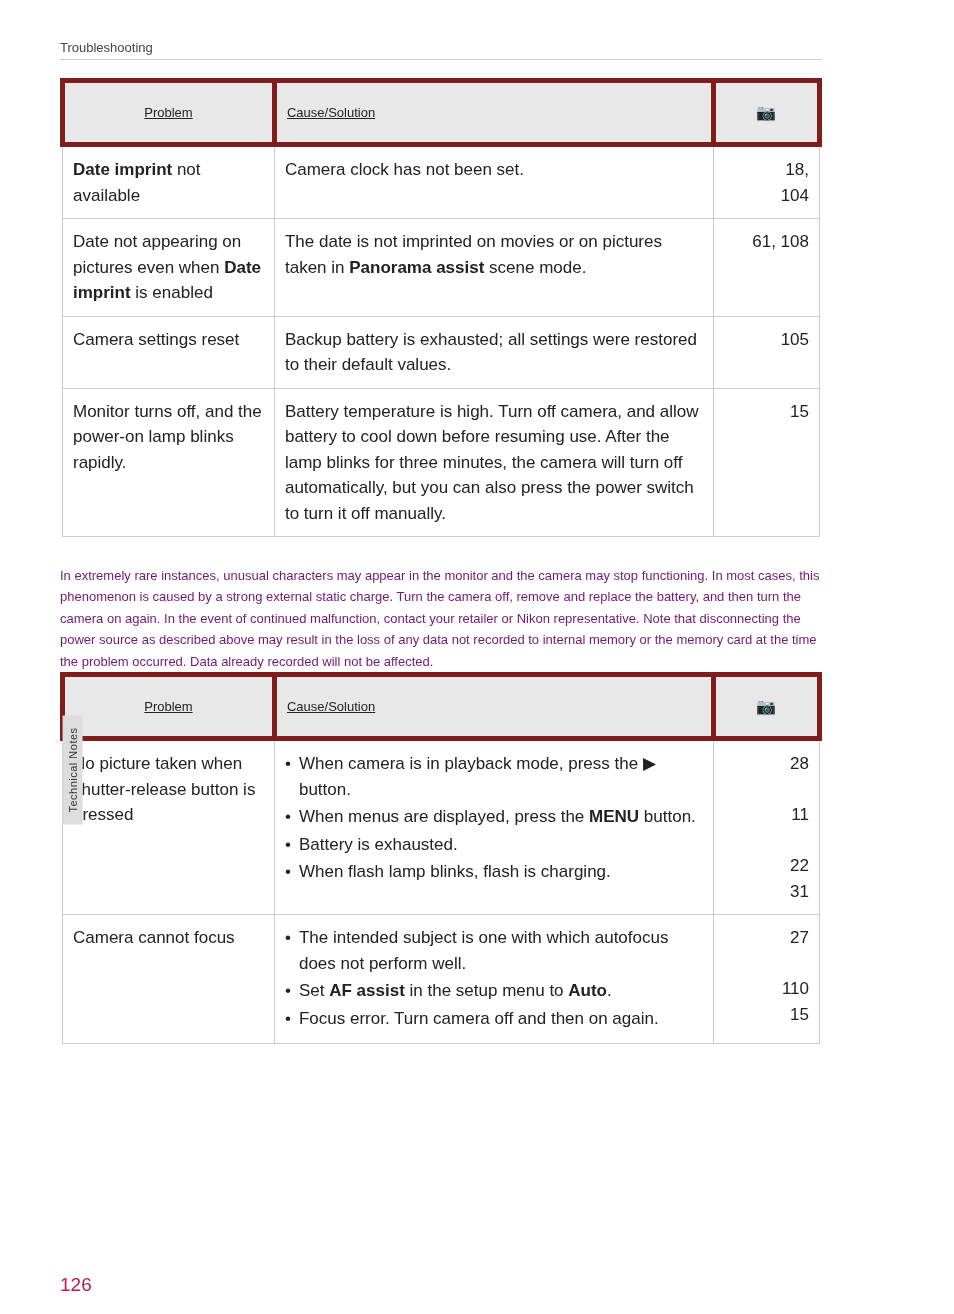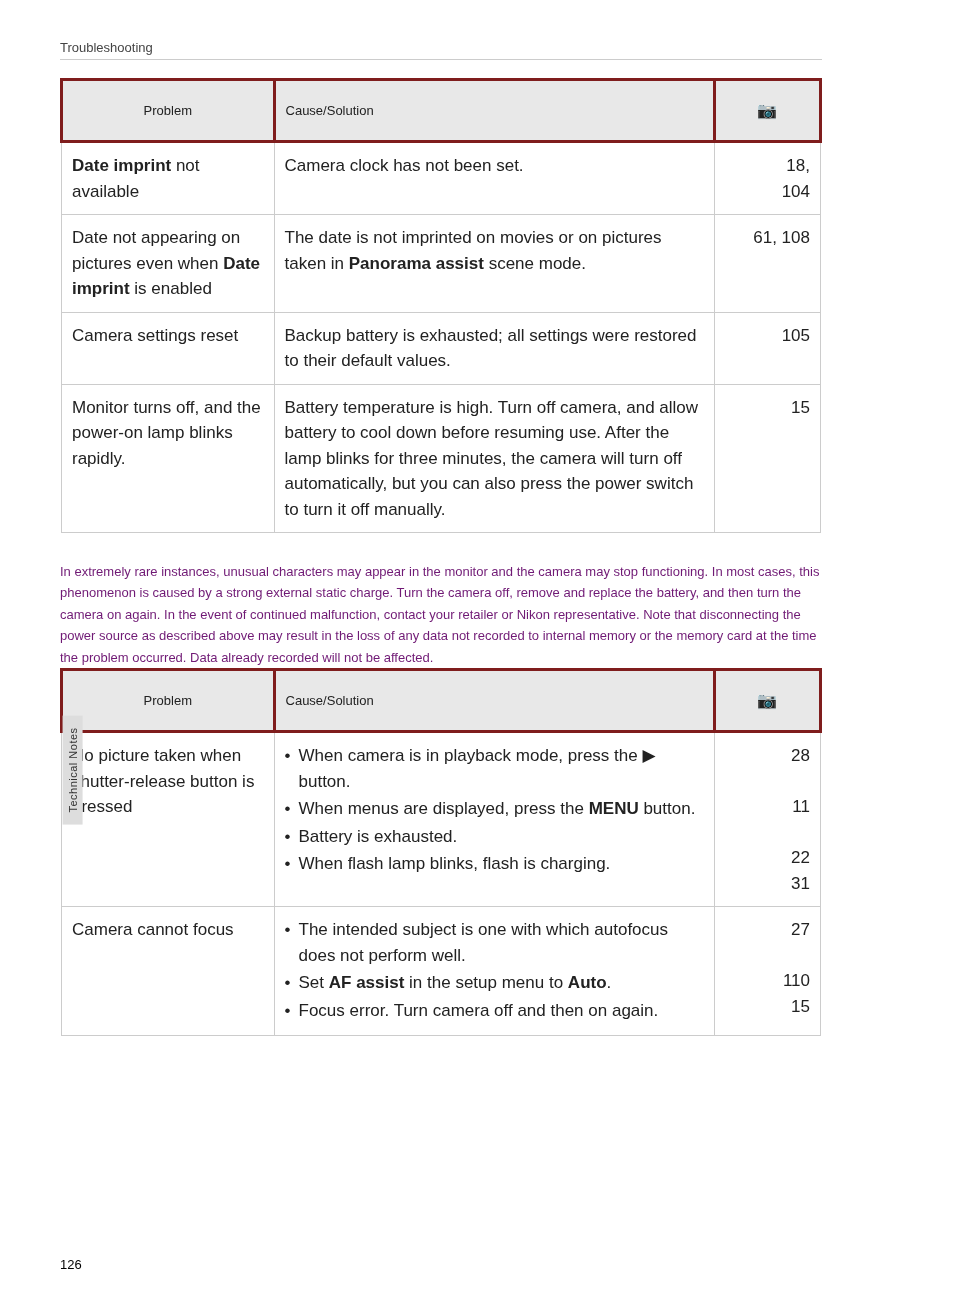--- a/index.html
+++ b/index.html
@@ -44,21 +44,22 @@
 
     table thead tr {
       background: #e8e8e8;
     }
 
     table thead th {
       padding: 20px 10px;
       text-align: center;
       font-weight: normal;
       font-size: 13px;
-      border: 3px solid #7f1d1d;
+      border: 5px solid #7f1d1d;
+      text-decoration: underline;
     }
 
     table thead th.col-problem {
       width: 28%;
       text-align: center;
     }
     table thead th.col-cause {
       width: 58%;
       text-align: left;
     }
@@ -117,24 +118,24 @@
 
     .cell-bullet-list li::before {
       content: "•";
       position: absolute;
       left: 0;
     }
 
     
     .page-number {
       position: absolute;
-      bottom: 42px;
+      bottom: 18px;
       left: 60px;
-      font-size: 13px;
-      color: #000000;
+      font-size: 19px;
+      color: #be185d;
     }
 
     
     .sidebar-text {
       position: absolute;
       left: 18px;
       top: 760px;
       font-size: 11px;
       color: #333;
       transform: rotate(-90deg);

